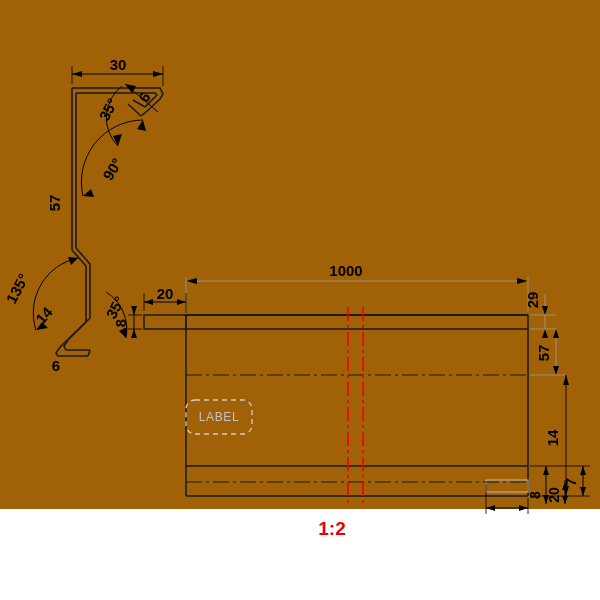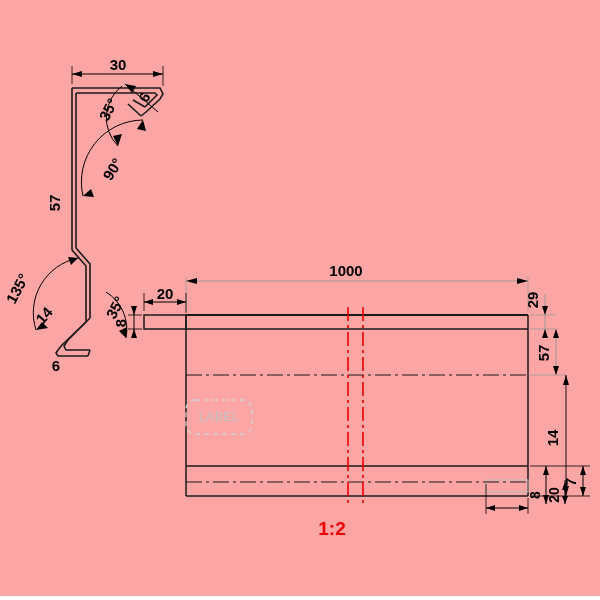--- a/index.html
+++ b/index.html
@@ -1,18 +1,18 @@
 <!DOCTYPE html>
 <html><head>
 <meta charset="utf-8">
 <style>
   html,body{margin:0;padding:0;background:#ffffff;}
   body{width:600px;height:600px;overflow:hidden;
        font-family:"Liberation Sans", sans-serif;}
-  #drawing{position:relative;width:600px;height:596px;background:#fca5a5;}
+  #drawing{position:relative;width:600px;height:509px;background:#a16207;}
   svg{display:block;}
   .dimtxt{font-family:"Liberation Sans", sans-serif;font-weight:bold;font-size:15px;fill:#000000;}
   .dimtxt-sm{font-family:"Liberation Sans", sans-serif;font-weight:bold;font-size:14px;fill:#000000;}
   .scaletxt{font-family:"Liberation Sans", sans-serif;font-weight:bold;font-size:19px;fill:#ee0000;}
   .labeltxt{font-family:"Liberation Sans", sans-serif;font-size:12px;fill:#c2c2c2;letter-spacing:0.6px;}
 </style>
 </head>
 <body>
 
 <div id="drawing">

